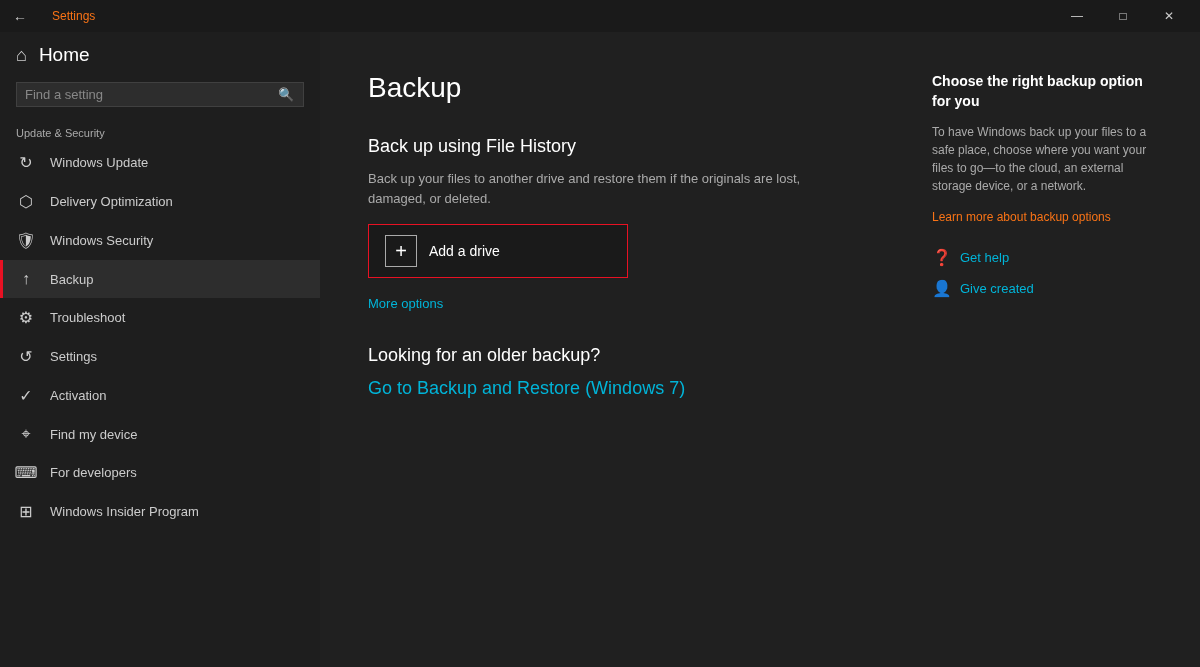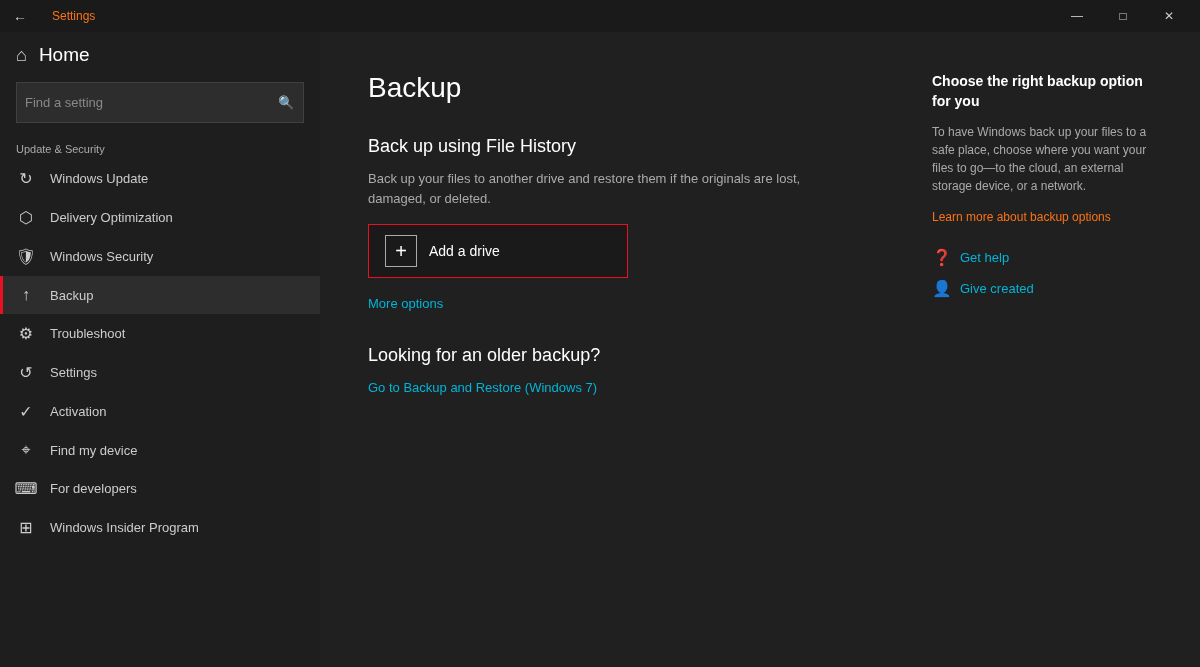--- a/index.html
+++ b/index.html
@@ -86,21 +86,21 @@
     .sidebar-home-label {
       font-size: 19px;
     }
 
     .sidebar-search {
       margin: 4px 16px 12px 16px;
       display: flex;
       align-items: flex-start;
       background: #2d2d2d;
       border: 1px solid #404040;
-      padding: 12px 8px;
+      padding: 4px 8px;
     }
     .sidebar-search input {
       background: transparent;
       border: none;
       outline: none;
       color: #aaaaaa;
       font-size: 13px;
       flex: 1;
       font-family: 'Segoe UI', Arial, sans-serif;
     }
@@ -217,21 +217,21 @@
     .older-backup-desc {
       font-size: 13px;
       color: #aaaaaa;
       margin-bottom: 10px;
       max-width: 460px;
       line-height: 1.5;
     }
 
     .restore-link {
       color: #00b4d8;
-      font-size: 13px;
+      font-size: 18px;
       cursor: pointer;
       display: inline-block;
       text-align: center;
     }
 
     
     .content-side {
       width: 220px;
       flex-shrink: 0;
       padding-top: 0;

